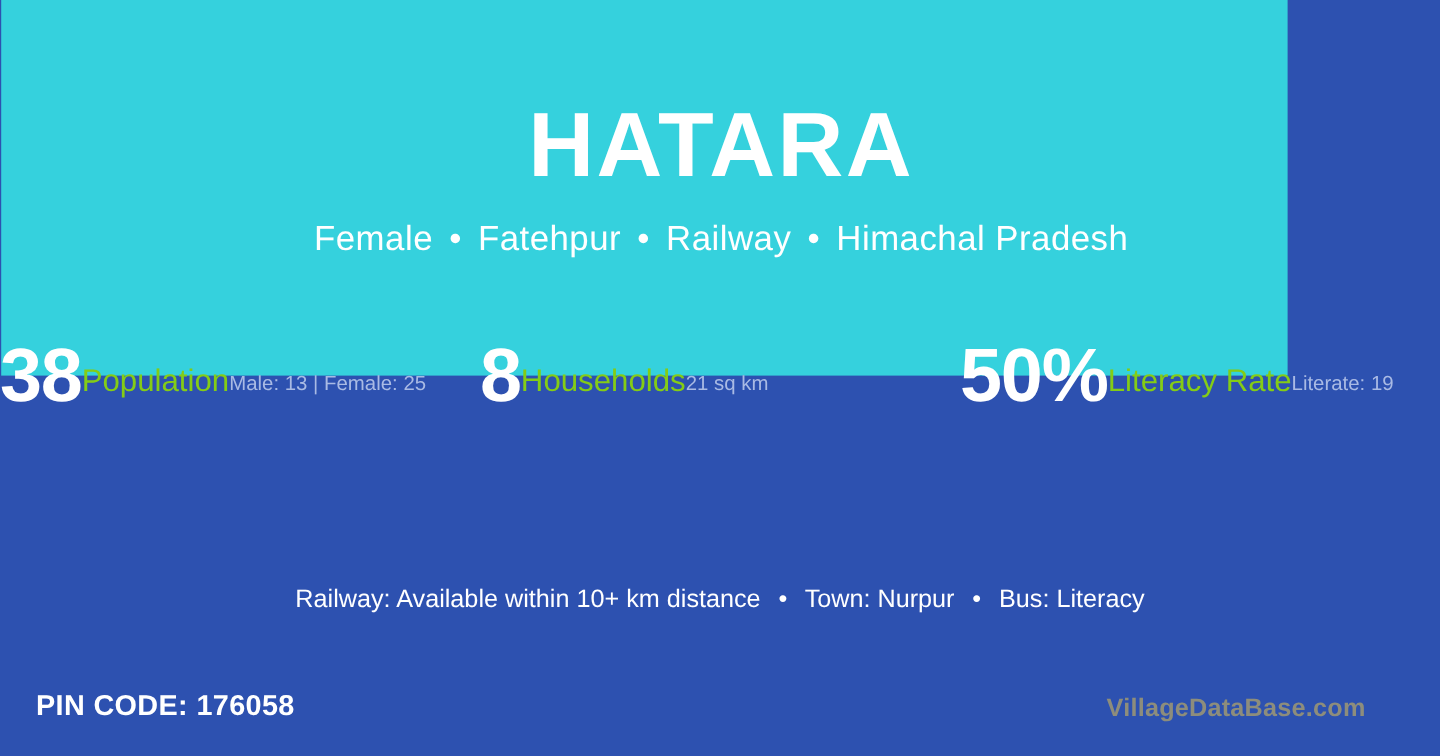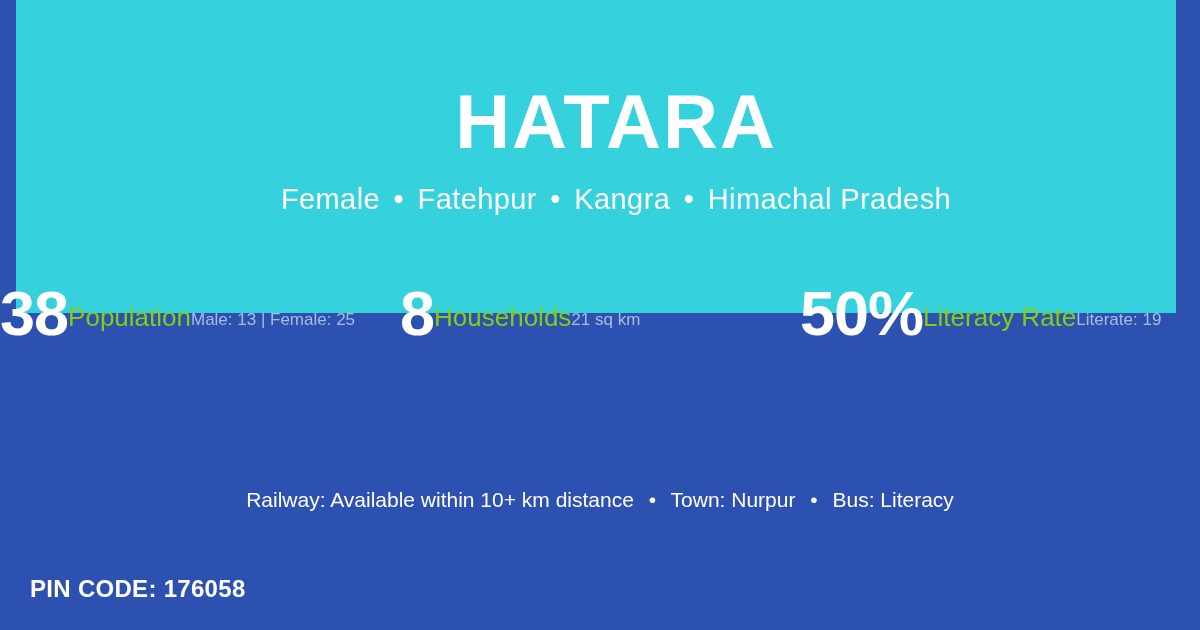--- a/index.html
+++ b/index.html
@@ -14,22 +14,22 @@
   body {
     font-family:"Liberation Sans", sans-serif;
     background:#2d51b0;
     position:relative;
     -webkit-font-smoothing:antialiased;
   }
 
   
   .hero {
     position:absolute;
-    top:0; left:16px;
-    width:1160px;
+    top:0; left:1px;
+    width:1072px;
     height:313px;
     background:#35d1dd;
   }
 
   .hero-title {
     position:absolute;
     top:84px; left:0;
     width:1200px;
     text-align:center;
     color:#ffffff;
@@ -150,21 +150,21 @@
 <body>
 
 <div class="hero">
   <div class="hero-title">HATARA</div>
 
   <div class="hero-subtitle">
     <span>Female</span>
     <span class="sep">•</span>
     <span>Fatehpur</span>
     <span class="sep">•</span>
-    <span>Kangra</span>
+    <span>Railway</span>
     <span class="sep">•</span>
     <span>Himachal Pradesh</span>
   </div>
 </div>
 
 <div class="stats">
 
   <div class="stat">
     <div class="stat-value">38</div>
     <div class="stat-label">Population</div>
@@ -188,13 +188,14 @@
 <div class="amenities">
   <span>Railway: Available within 10+ km distance</span>
   <span class="sep">•</span>
   <span>Town: Nurpur</span>
   <span class="sep">•</span>
   <span>Bus: Literacy</span>
 </div>
 
 <div class="footer">
   <div class="pin-code">PIN CODE: 176058</div>
+  <div class="brand">VillageDataBase.com</div>
 </div>
 
 </body></html>

